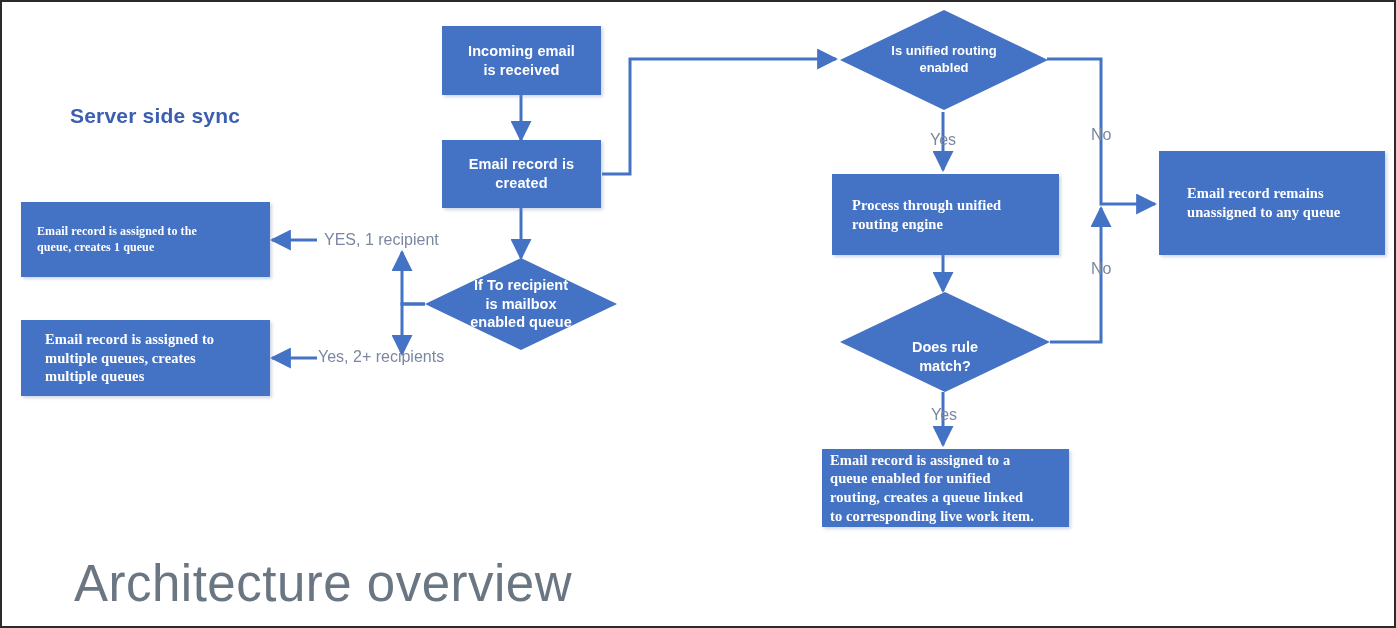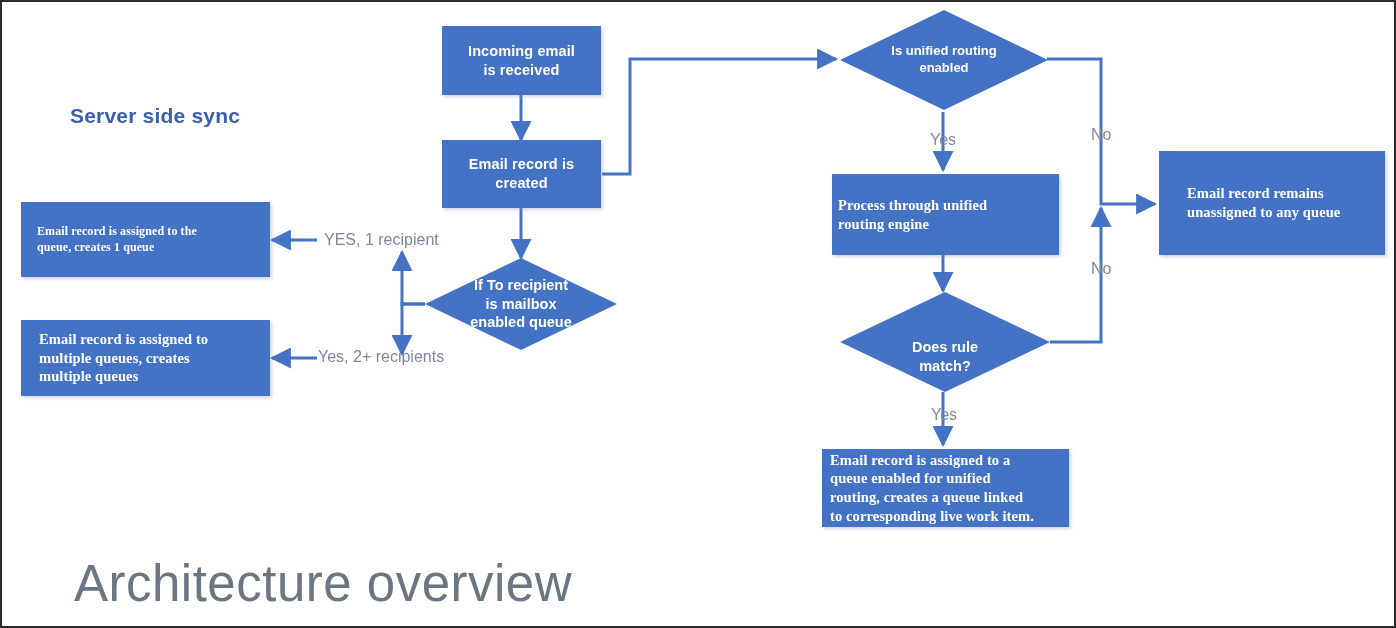--- a/index.html
+++ b/index.html
@@ -156,27 +156,27 @@
   <div class="node rect center" style="left:440px; top:138px; width:159px; height:68px; font-size:14.5px; padding:0 10px;">
     <span class="label" style="white-space:pre-line;">Email record is
 created</span>
   </div>
 
   <div class="node rect left" style="left:19px; top:200px; width:249px; height:75px; font-size:12px; padding:0 16px;">
     <span class="label" style="white-space:pre-line;">Email record is assigned to the
 queue, creates 1 queue</span>
   </div>
 
-  <div class="node rect left" style="left:19px; top:318px; width:249px; height:76px; font-size:14.5px; padding:0 18px;">
+  <div class="node rect left" style="left:19px; top:318px; width:249px; height:76px; font-size:14.5px; padding:0 24px;">
     <span class="label" style="white-space:pre-line;">Email record is assigned to
 multiple queues, creates
 multiple queues</span>
   </div>
 
-  <div class="node rect left" style="left:830px; top:172px; width:227px; height:81px; font-size:14.5px; padding:0 6px;justify-content:flex-end;">
+  <div class="node rect left" style="left:830px; top:172px; width:227px; height:81px; font-size:14.5px; padding:0 20px;justify-content:flex-end;">
     <span class="label" style="white-space:pre-line;">Process through unified
 routing engine</span>
   </div>
 
   <div class="node rect left" style="left:1157px; top:149px; width:226px; height:104px; font-size:14.5px; padding:0 28px;">
     <span class="label" style="white-space:pre-line;">Email record remains
 unassigned to any queue</span>
   </div>
 
   <div class="node rect left" style="left:820px; top:447px; width:247px; height:78px; font-size:14.5px; padding:0 8px;">

